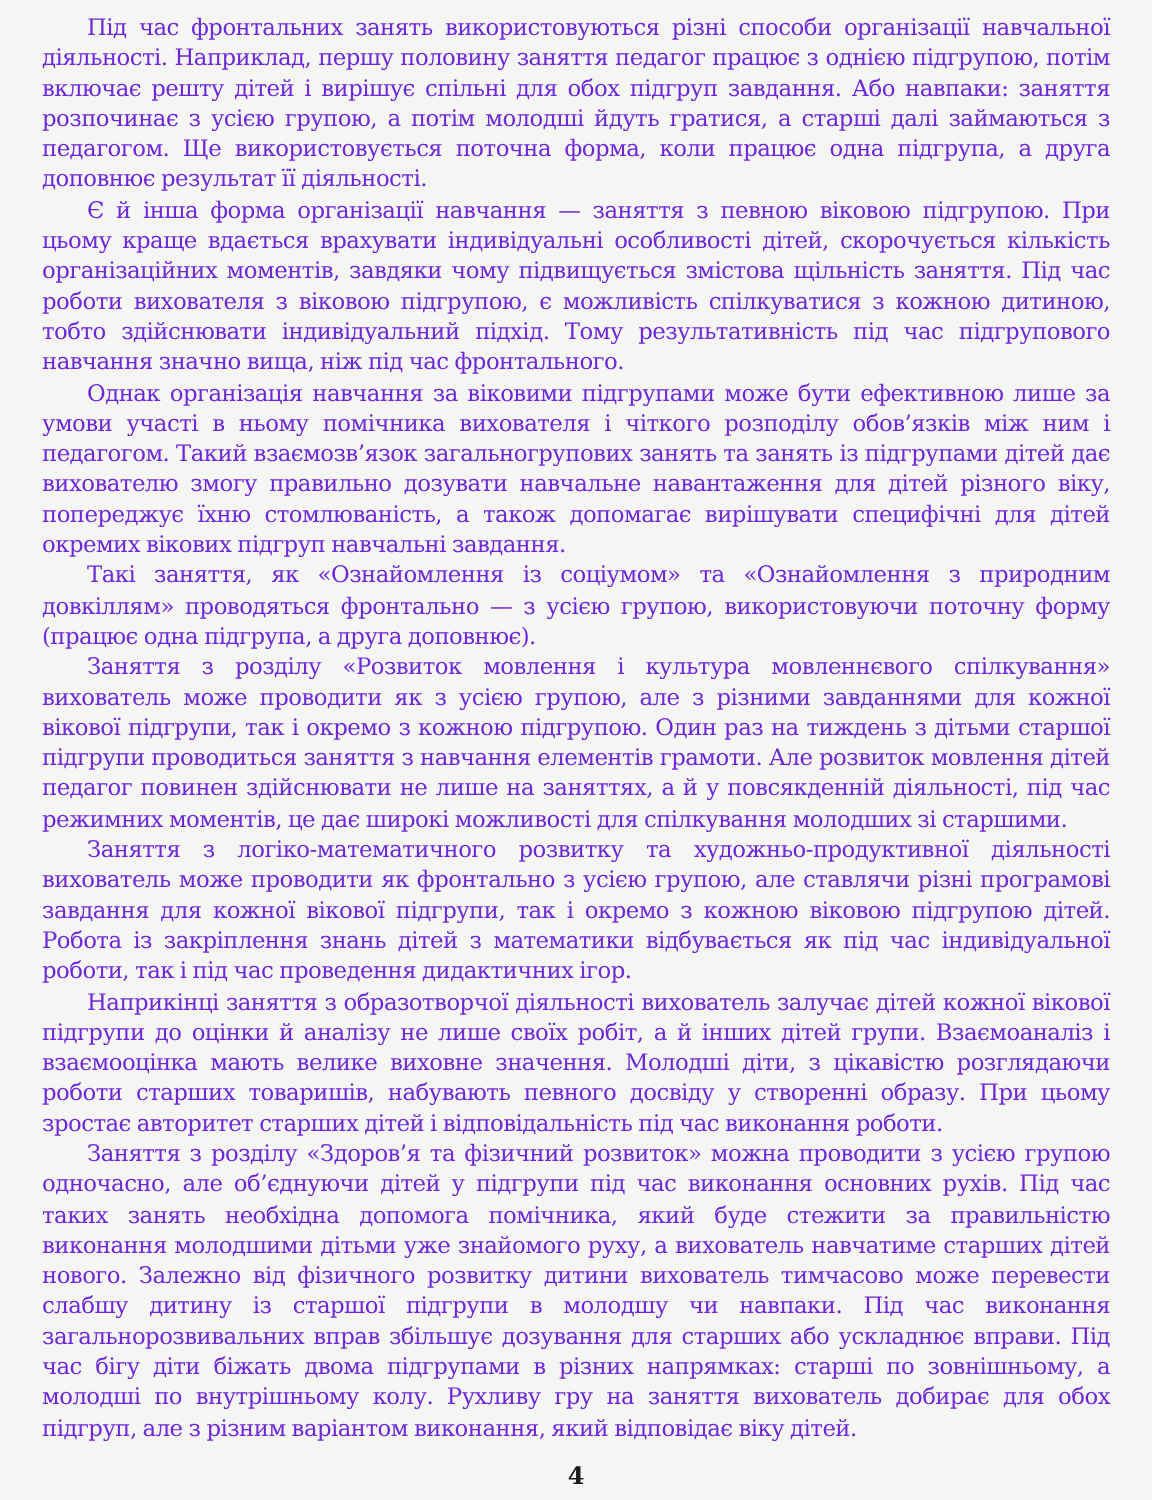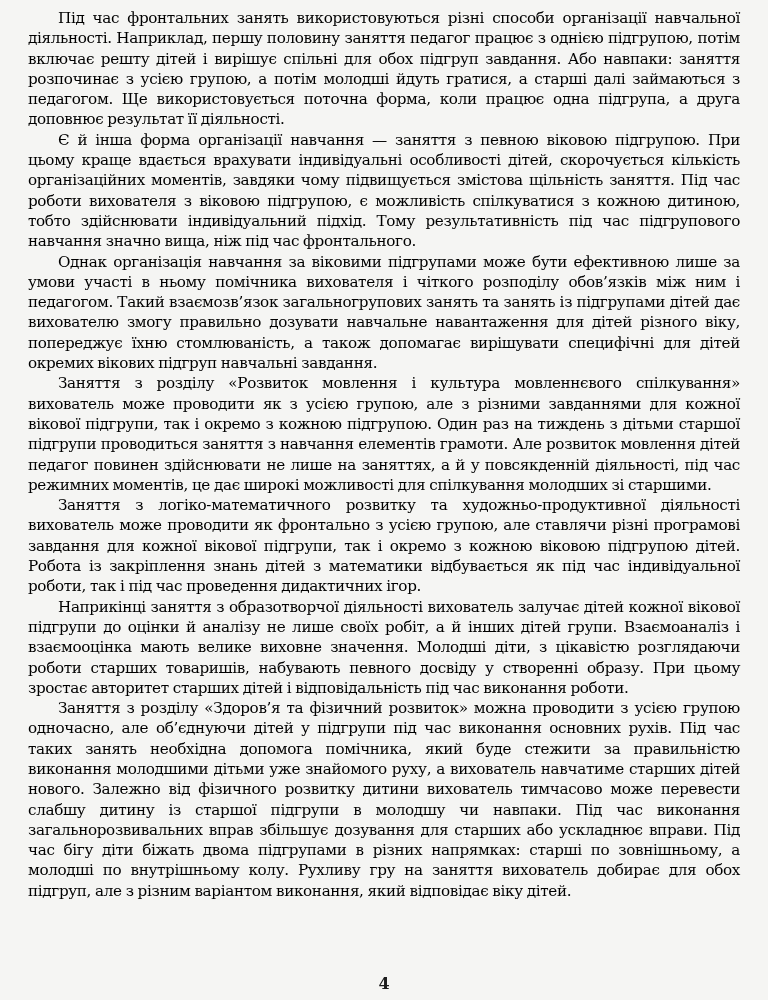--- a/index.html
+++ b/index.html
@@ -14,21 +14,21 @@
     position: relative;
   }
   .page {
     position: absolute;
     left: 28px;
     top: 8px;
     width: 712px;
     font-family: "DejaVu Serif", "Liberation Serif", serif;
     font-size: 15.2px;
     line-height: 20.3px;
-    color: #000000;
+    color: #6d28d9;
     letter-spacing: -0.35px;
     word-spacing: -0.5px;
   }
   .para {
     margin: 0;
     text-indent: 30px;
     text-align: justify;
     hyphens: manual;
   }
   .page-number {
@@ -43,19 +43,20 @@
     color: #1c1c1c;
   }
 </style>
 </head>
 <body>
 
 <div class="page">
   <p class="para">Під час фронтальних занять використовуються різні способи організації навчальної діяльності. Наприклад, першу половину заняття педагог працює з однією підгрупою, потім включає решту дітей і вирішує спільні для обох підгруп завдання. Або навпаки: заняття розпочинає з усією групою, а потім молодші йдуть гратися, а старші далі займаються з педагогом. Ще використовується поточна форма, коли працює одна підгрупа, а друга доповнює результат її діяльності.</p>
   <p class="para">Є й інша форма організації навчання — заняття з певною віковою підгрупою. При цьому краще вдається врахувати індивідуальні особливості дітей, скорочується кількість організаційних моментів, завдяки чому підвищується змістова щільність заняття. Під час роботи вихователя з віковою підгрупою, є можливість спілкуватися з кожною дитиною, тобто здійснювати індивідуальний підхід. Тому результативність під час підгрупового навчання значно вища, ніж під час фронтального.</p>
   <p class="para">Однак організація навчання за віковими підгрупами може бути ефективною лише за умови участі в ньому помічника вихователя і чіткого розподілу обов’язків між ним і педагогом. Такий взаємозв’язок загальногрупових занять та занять із підгрупами дітей дає вихователю змогу правильно дозувати навчальне навантаження для дітей різного віку, попереджує їхню стомлюваність, а також допомагає вирішувати специфічні для дітей окремих вікових підгруп навчальні завдання.</p>
+  <p class="para">Такі заняття, як «Ознайомлення із соціумом» та «Ознайомлення з природним довкіллям» проводяться фронтально — з усією групою, використовуючи поточну форму (працює одна підгрупа, а друга доповнює).</p>
   <p class="para">Заняття з розділу «Розвиток мовлення і культура мовленнєвого спілкування» вихователь може проводити як з усією групою, але з різними завданнями для кожної вікової підгрупи, так і окремо з кожною підгрупою. Один раз на тиждень з дітьми старшої підгрупи проводиться заняття з навчання елементів грамоти. Але розвиток мовлення дітей педагог повинен здійснювати не лише на заняттях, а й у повсякденній діяльності, під час режимних моментів, це дає широкі можливості для спілкування молодших зі старшими.</p>
   <p class="para">Заняття з логіко-математичного розвитку та художньо-продуктивної діяльності вихователь може проводити як фронтально з усією групою, але ставлячи різні програмові завдання для кожної вікової підгрупи, так і окремо з кожною віковою підгрупою дітей. Робота із закріплення знань дітей з математики відбувається як під час індивідуальної роботи, так і під час проведення дидактичних ігор.</p>
   <p class="para">Наприкінці заняття з образотворчої діяльності вихователь залучає дітей кожної вікової підгрупи до оцінки й аналізу не лише своїх робіт, а й інших дітей групи. Взаємоаналіз і взаємооцінка мають велике виховне значення. Молодші діти, з цікавістю розглядаючи роботи старших товаришів, набувають певного досвіду у створенні образу. При цьому зростає авторитет старших дітей і відповідальність під час виконання роботи.</p>
   <p class="para">Заняття з розділу «Здоров’я та фізичний розвиток» можна проводити з усією групою одночасно, але об’єднуючи дітей у підгрупи під час виконання основних рухів. Під час таких занять необхідна допомога помічника, який буде стежити за правильністю виконання молодшими дітьми уже знайомого руху, а вихователь навчатиме старших дітей нового. Залежно від фізичного розвитку дитини вихователь тимчасово може перевести слабшу дитину із старшої підгрупи в молодшу чи навпаки. Під час виконання загальнорозвивальних вправ збільшує дозування для старших або ускладнює вправи. Під час бігу діти біжать двома підгрупами в різних напрямках: старші по зовнішньому, а молодші по внутрішньому колу. Рухливу гру на заняття вихователь добирає для обох підгруп, але з різним варіантом виконання, який відповідає віку дітей.</p>
 </div>
 
 <div class="page-number">4</div>
 
 </body></html>

